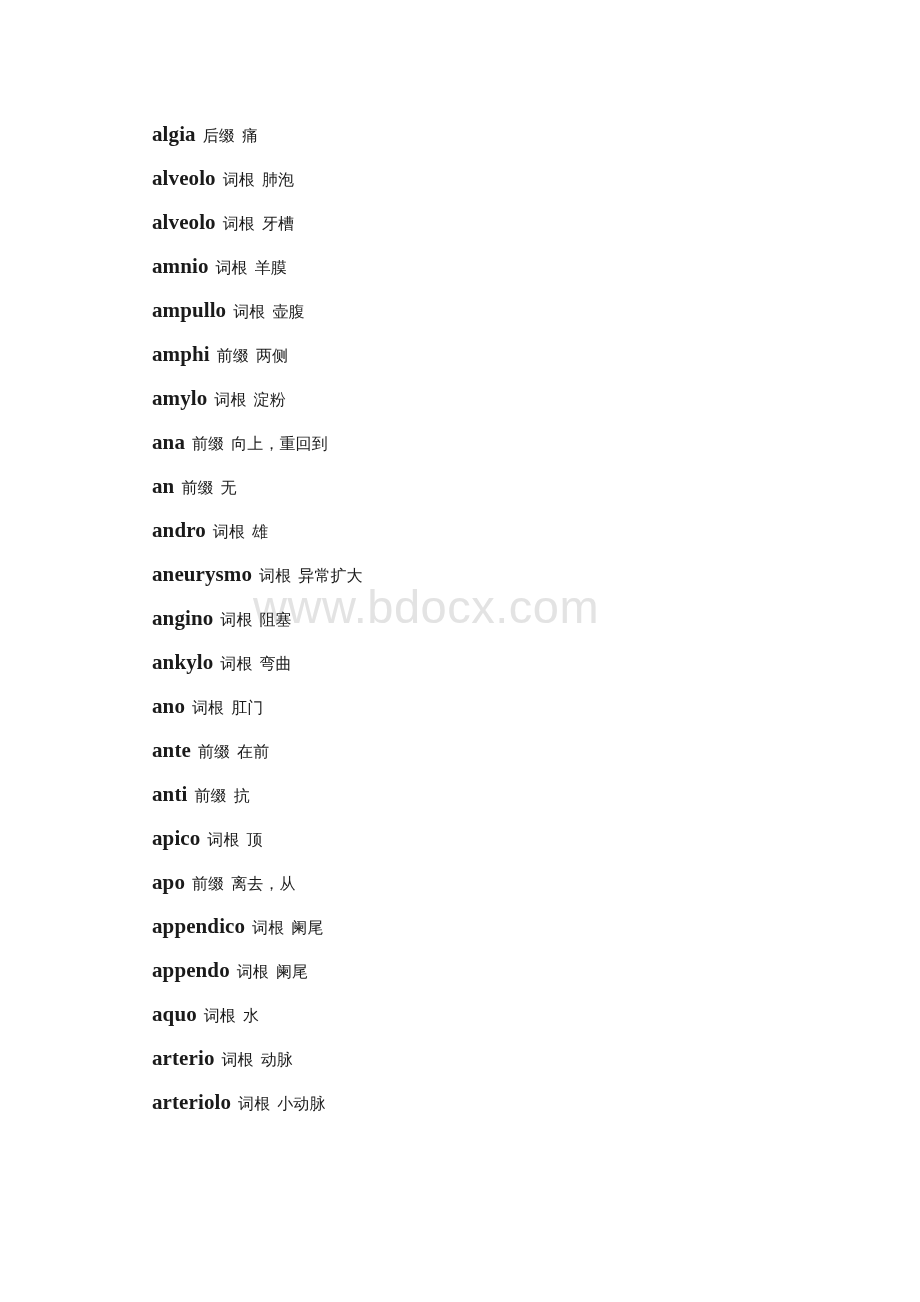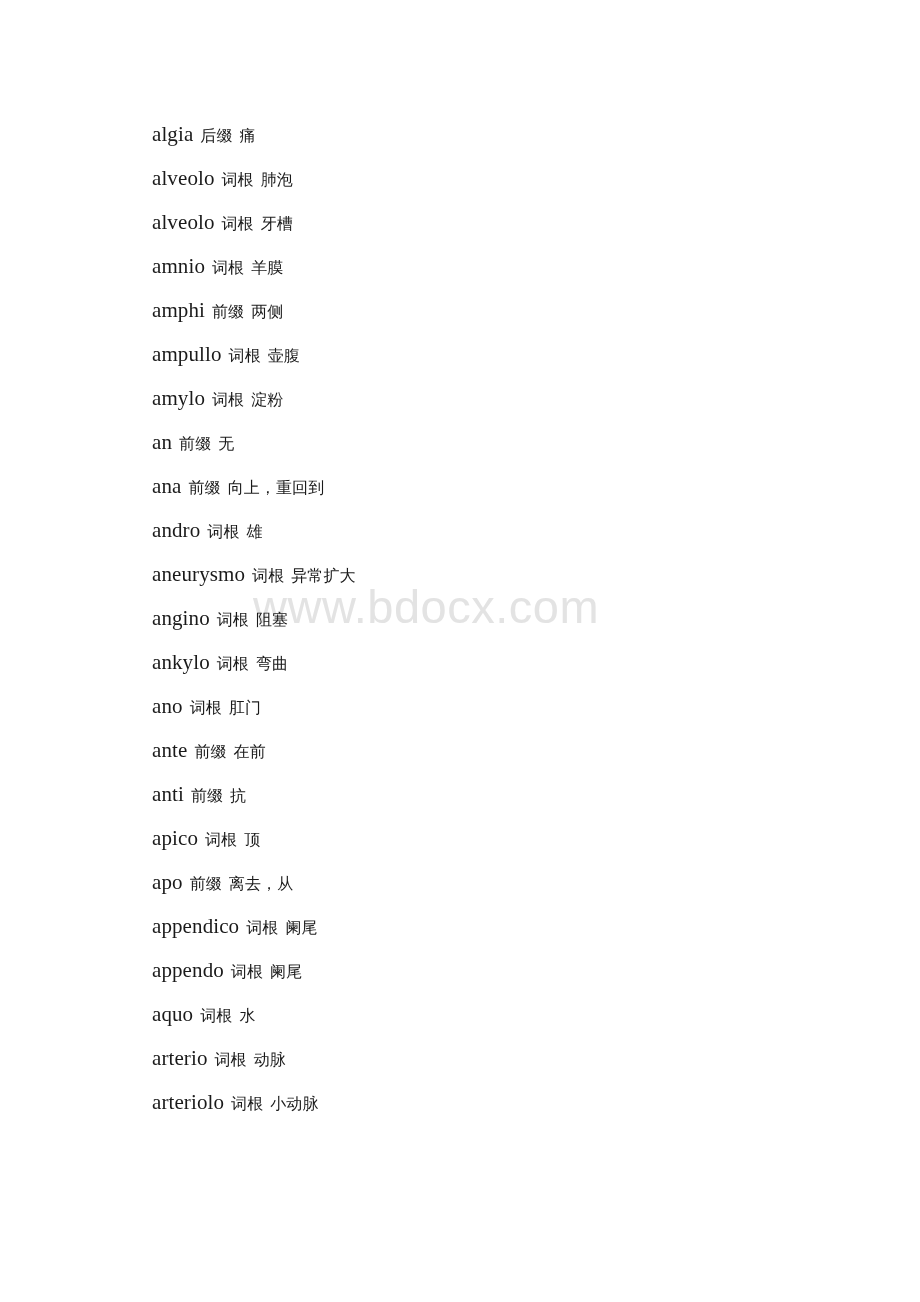--- a/index.html
+++ b/index.html
@@ -54,20 +54,21 @@
     height: 44px;
     line-height: 44px;
     font-size: 21px;
     color: #1a1a1a;
     white-space: nowrap;
     letter-spacing: 0.1px;
   }
 
   .morph {
     font-family: "Liberation Serif", "DejaVu Serif", serif;
+    font-weight: bold;
   }
 
   .cat,
   .gloss {
     font-family: "Liberation Sans", "DejaVu Sans", sans-serif;
     font-size: 16px;
   }
 
   .sp {
     display: inline-block;
@@ -79,25 +80,25 @@
 
 <div id="page">
 
   <div id="watermark">www.bdocx.com</div>
 
   <div id="entry-list">
       <div class="entry-line"><span class="morph">algia</span><span class="sp"></span><span class="cat">后缀</span><span class="sp"></span><span class="gloss">痛</span></div>
       <div class="entry-line"><span class="morph">alveolo</span><span class="sp"></span><span class="cat">词根</span><span class="sp"></span><span class="gloss">肺泡</span></div>
       <div class="entry-line"><span class="morph">alveolo</span><span class="sp"></span><span class="cat">词根</span><span class="sp"></span><span class="gloss">牙槽</span></div>
       <div class="entry-line"><span class="morph">amnio</span><span class="sp"></span><span class="cat">词根</span><span class="sp"></span><span class="gloss">羊膜</span></div>
+      <div class="entry-line"><span class="morph">ampullo</span><span class="sp"></span><span class="cat">词根</span><span class="sp"></span><span class="gloss">壶腹</span></div>
       <div class="entry-line"><span class="morph">amphi</span><span class="sp"></span><span class="cat">前缀</span><span class="sp"></span><span class="gloss">两侧</span></div>
-      <div class="entry-line"><span class="morph">ampullo</span><span class="sp"></span><span class="cat">词根</span><span class="sp"></span><span class="gloss">壶腹</span></div>
       <div class="entry-line"><span class="morph">amylo</span><span class="sp"></span><span class="cat">词根</span><span class="sp"></span><span class="gloss">淀粉</span></div>
+      <div class="entry-line"><span class="morph">ana</span><span class="sp"></span><span class="cat">前缀</span><span class="sp"></span><span class="gloss">向上，重回到</span></div>
       <div class="entry-line"><span class="morph">an</span><span class="sp"></span><span class="cat">前缀</span><span class="sp"></span><span class="gloss">无</span></div>
-      <div class="entry-line"><span class="morph">ana</span><span class="sp"></span><span class="cat">前缀</span><span class="sp"></span><span class="gloss">向上，重回到</span></div>
       <div class="entry-line"><span class="morph">andro</span><span class="sp"></span><span class="cat">词根</span><span class="sp"></span><span class="gloss">雄</span></div>
       <div class="entry-line"><span class="morph">aneurysmo</span><span class="sp"></span><span class="cat">词根</span><span class="sp"></span><span class="gloss">异常扩大</span></div>
       <div class="entry-line"><span class="morph">angino</span><span class="sp"></span><span class="cat">词根</span><span class="sp"></span><span class="gloss">阻塞</span></div>
       <div class="entry-line"><span class="morph">ankylo</span><span class="sp"></span><span class="cat">词根</span><span class="sp"></span><span class="gloss">弯曲</span></div>
       <div class="entry-line"><span class="morph">ano</span><span class="sp"></span><span class="cat">词根</span><span class="sp"></span><span class="gloss">肛门</span></div>
       <div class="entry-line"><span class="morph">ante</span><span class="sp"></span><span class="cat">前缀</span><span class="sp"></span><span class="gloss">在前</span></div>
       <div class="entry-line"><span class="morph">anti</span><span class="sp"></span><span class="cat">前缀</span><span class="sp"></span><span class="gloss">抗</span></div>
       <div class="entry-line"><span class="morph">apico</span><span class="sp"></span><span class="cat">词根</span><span class="sp"></span><span class="gloss">顶</span></div>
       <div class="entry-line"><span class="morph">apo</span><span class="sp"></span><span class="cat">前缀</span><span class="sp"></span><span class="gloss">离去，从</span></div>
       <div class="entry-line"><span class="morph">appendico</span><span class="sp"></span><span class="cat">词根</span><span class="sp"></span><span class="gloss">阑尾</span></div>

